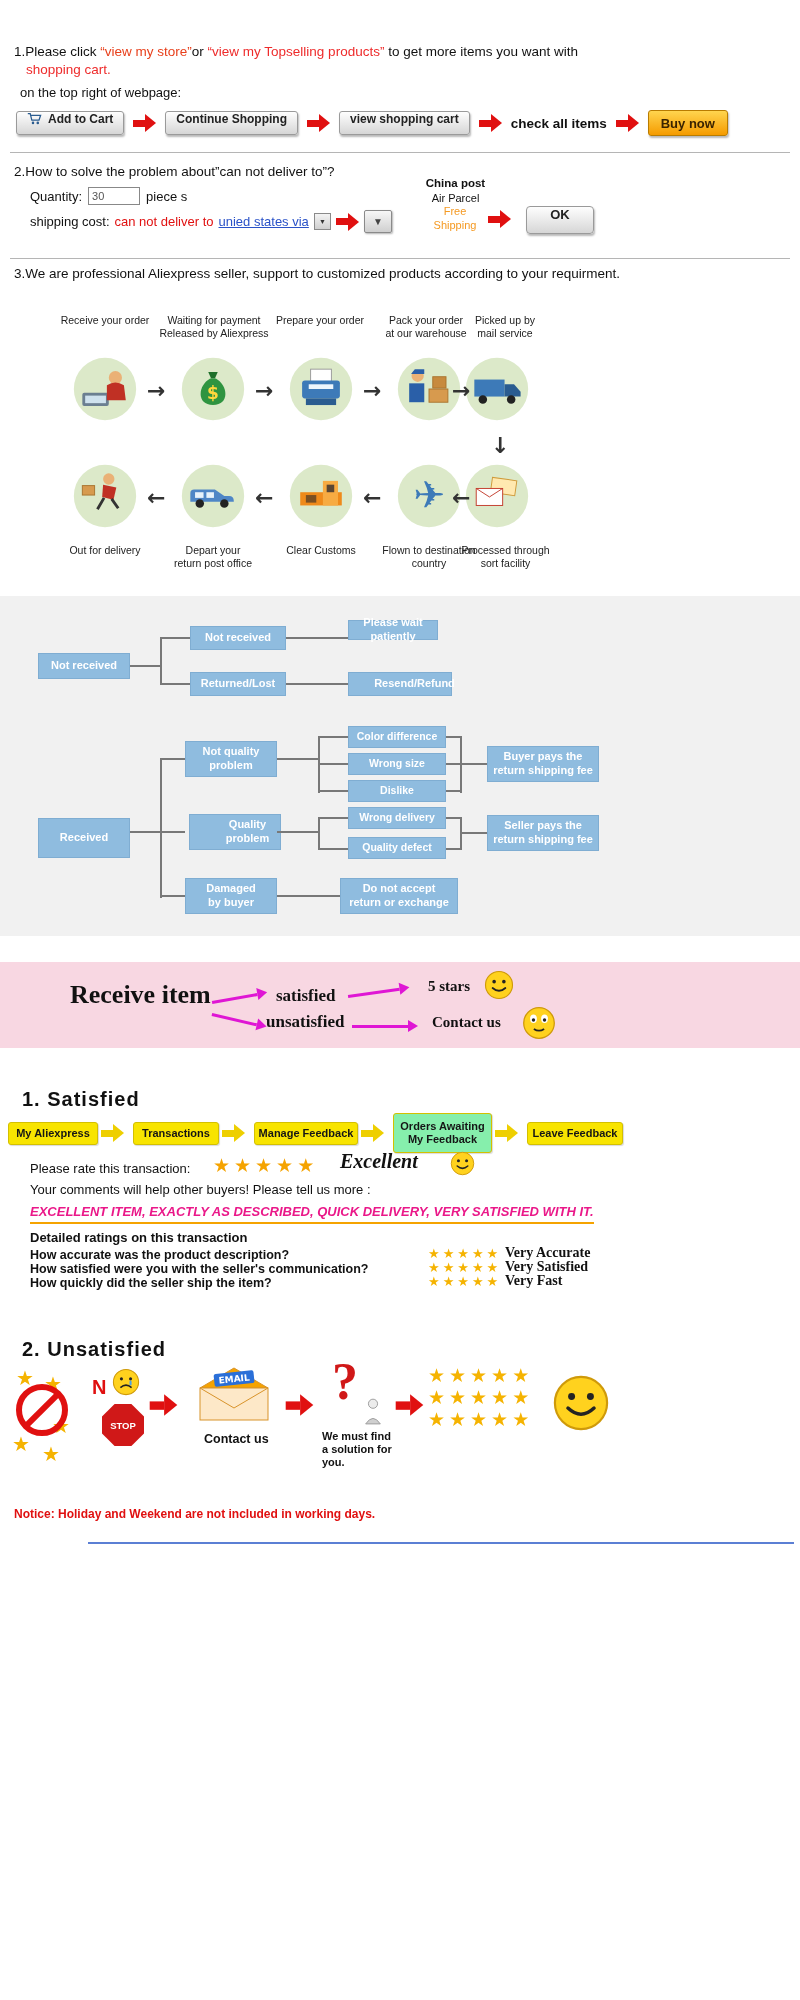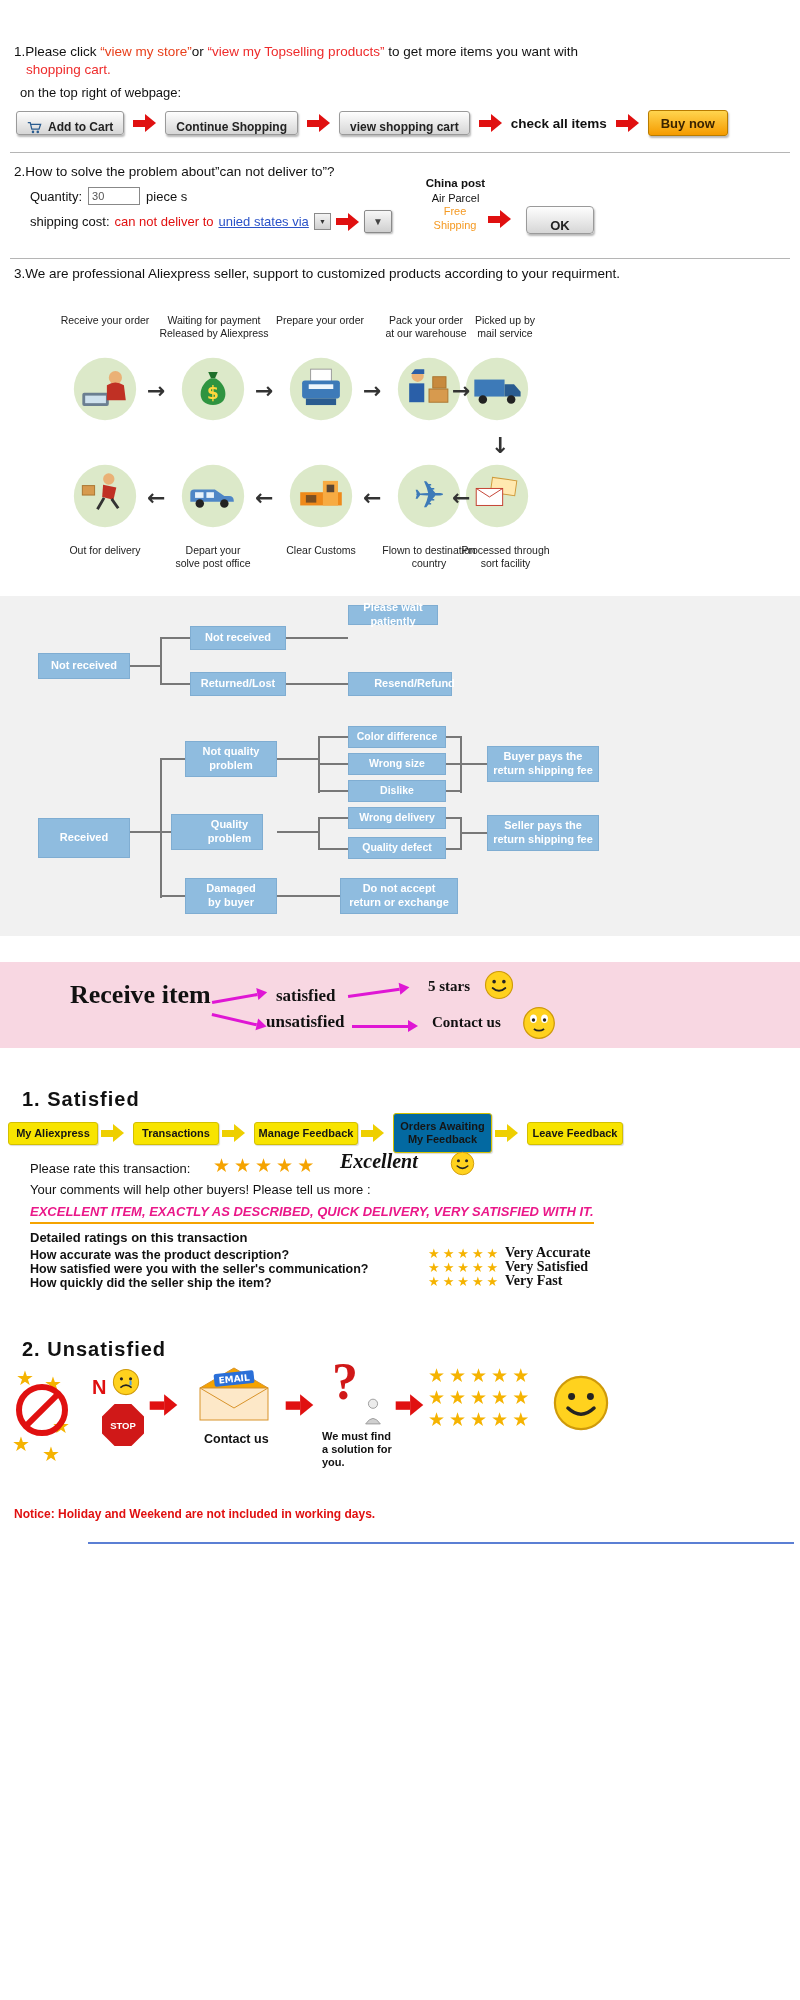--- a/index.html
+++ b/index.html
@@ -1,21 +1,21 @@
 <!DOCTYPE html>
 <html><head>
 <meta charset="utf-8">
 <style>
   html,body{margin:0;padding:0;}
   body{font-family:"Liberation Sans",sans-serif;background:#fff;color:#111;}
   #page{position:relative;width:800px;height:2000px;background:#fff;overflow:hidden;}
   .abs{position:absolute;}
   .pre{white-space:pre-line;}
   .hr{position:absolute;left:10px;width:780px;height:1px;background:#b5b5b5;}
-  .btn-gray{display:inline-flex;align-items:flex-end;justify-content:center;gap:5px;height:22px;padding:0 10px;background:linear-gradient(#fefefe,#d6d6d6);border:1px solid #9a9a9a;border-radius:3px;box-shadow:1px 2px 2px rgba(0,0,0,.28);font-size:12px;font-weight:bold;color:#222;}
+  .btn-gray{display:inline-flex;align-items:flex-start;justify-content:center;gap:5px;height:22px;padding:0 10px;background:linear-gradient(#fefefe,#d6d6d6);border:1px solid #9a9a9a;border-radius:3px;box-shadow:1px 2px 2px rgba(0,0,0,.28);font-size:12px;font-weight:bold;color:#222;}
   .btn-orange{display:inline-flex;align-items:center;justify-content:center;height:24px;padding:0 12px;background:linear-gradient(#ffd54f,#f59b00);border:1px solid #b97c00;border-radius:3px;box-shadow:1px 2px 2px rgba(0,0,0,.28);font-size:13px;font-weight:bold;color:#3a2300;}
   .barrow{display:inline-flex;align-items:center;}
   .barrow .bar{width:12px;height:7px;background:#e01010;}
   .barrow .tri{width:0;height:0;border-top:9px solid transparent;border-bottom:9px solid transparent;border-left:11px solid #e01010;}
   .barrow.yellow .bar{background:#eecf00;}
   .barrow.yellow .tri{border-left-color:#eecf00;}
   .marrow{position:absolute;display:flex;align-items:center;transform-origin:left center;}
   .marrow .bar{height:3px;background:#df16d4;flex:1;}
   .marrow .tri{width:0;height:0;border-top:6px solid transparent;border-bottom:6px solid transparent;border-left:10px solid #df16d4;}
   .link-red{color:#e8401c;}
@@ -214,37 +214,37 @@
     <path d="M14 28 l14 9 l14 -9" stroke="#c23a2a" fill="none"></path>
   </svg>
 
   <span class="parrow" style="left:147px;top:485px;">←</span>
   <span class="parrow" style="left:255px;top:485px;">←</span>
   <span class="parrow" style="left:363px;top:485px;">←</span>
   <span class="parrow" style="left:452px;top:485px;">←</span>
 
   <div class="plabel" style="left:55px;top:544px;width:100px;">Out for delivery</div>
   <div class="plabel" style="left:161px;top:544px;width:104px;">Depart your
-solve post office</div>
+return post office</div>
   <div class="plabel" style="left:275px;top:544px;width:92px;">Clear Customs</div>
   <div class="plabel" style="left:374px;top:544px;width:110px;">Flown to destination
 country</div>
   <div class="plabel" style="left:448px;top:544px;width:115px;">Processed through
 sort facility</div>
 
   <div class="graybg" style="top:596px;height:340px;">
 
     <div class="fbox" style="left:38px;top:57px;width:92px;height:26px;">Not received</div>
     <div class="fline" style="left:130px;top:69px;width:30px;height:2px;"></div>
     <div class="fline" style="left:160px;top:42px;width:2px;height:46px;"></div>
     <div class="fline" style="left:160px;top:41px;width:30px;height:2px;"></div>
     <div class="fline" style="left:160px;top:87px;width:30px;height:2px;"></div>
     <div class="fbox" style="left:190px;top:30px;width:96px;height:24px;">Not received</div>
     <div class="fline" style="left:286px;top:41px;width:62px;height:2px;"></div>
-    <div class="fbox" style="left:348px;top:9px;width:90px;height:20px;">Please wait
+    <div class="fbox" style="left:348px;top:24px;width:90px;height:20px;">Please wait
 patiently</div>
     <div class="fbox" style="left:190px;top:76px;width:96px;height:24px;">Returned/Lost</div>
     <div class="fline" style="left:286px;top:87px;width:62px;height:2px;"></div>
     <div class="fbox" style="left:348px;top:76px;width:104px;height:24px;padding-left:29px;">Resend/Refund</div>
 
     <div class="fbox" style="left:38px;top:222px;width:92px;height:40px;">Received</div>
     <div class="fline" style="left:130px;top:235px;width:30px;height:2px;"></div>
     <div class="fline" style="left:160px;top:163px;width:2px;height:139px;"></div>
     <div class="fline" style="left:160px;top:162px;width:25px;height:2px;"></div>
     <div class="fline" style="left:160px;top:235px;width:25px;height:2px;"></div>
@@ -261,21 +261,21 @@
     <div class="fbox sm" style="left:348px;top:157px;width:98px;height:22px;">Wrong size</div>
     <div class="fbox sm" style="left:348px;top:184px;width:98px;height:22px;">Dislike</div>
     <div class="fline" style="left:446px;top:140px;width:16px;height:2px;"></div>
     <div class="fline" style="left:446px;top:167px;width:16px;height:2px;"></div>
     <div class="fline" style="left:446px;top:194px;width:16px;height:2px;"></div>
     <div class="fline" style="left:460px;top:140px;width:2px;height:57px;"></div>
     <div class="fline" style="left:462px;top:167px;width:25px;height:2px;"></div>
     <div class="fbox" style="left:487px;top:150px;width:112px;height:36px;">Buyer pays the
 return shipping fee</div>
 
-    <div class="fbox" style="left:171px;top:218px;width:92px;height:36px;padding-left:25px;">Quality
+    <div class="fbox" style="left:189px;top:218px;width:92px;height:36px;padding-left:25px;">Quality
 problem</div>
     <div class="fline" style="left:277px;top:235px;width:41px;height:2px;"></div>
     <div class="fline" style="left:318px;top:221px;width:2px;height:33px;"></div>
     <div class="fline" style="left:318px;top:221px;width:30px;height:2px;"></div>
     <div class="fline" style="left:318px;top:252px;width:30px;height:2px;"></div>
     <div class="fbox sm" style="left:348px;top:211px;width:98px;height:22px;">Wrong delivery</div>
     <div class="fbox sm" style="left:348px;top:241px;width:98px;height:22px;">Quality defect</div>
     <div class="fline" style="left:446px;top:221px;width:16px;height:2px;"></div>
     <div class="fline" style="left:446px;top:252px;width:16px;height:2px;"></div>
     <div class="fline" style="left:460px;top:221px;width:2px;height:33px;"></div>
@@ -338,21 +338,21 @@
   <div class="ybtn" style="left:133px;top:1122px;width:84px;height:21px;">Transactions</div>
   <span class="barrow yellow abs" style="left:222px;top:1124px;">
       <i class="bar"></i>
       <i class="tri"></i>
     </span>
   <div class="ybtn" style="left:254px;top:1122px;width:102px;height:21px;">Manage Feedback</div>
   <span class="barrow yellow abs" style="left:361px;top:1124px;">
       <i class="bar"></i>
       <i class="tri"></i>
     </span>
-  <div class="ybtn" style="left:393px;top:1113px;width:97px;height:38px;background:#0369a1;">Orders Awaiting
+  <div class="ybtn" style="left:393px;top:1113px;width:97px;height:38px;background:#86efac;">Orders Awaiting
 My Feedback</div>
   <span class="barrow yellow abs" style="left:495px;top:1124px;">
       <i class="bar"></i>
       <i class="tri"></i>
     </span>
   <div class="ybtn" style="left:527px;top:1122px;width:94px;height:21px;">Leave Feedback</div>
 
   <div class="abs" style="left:30px;top:1161px;font-size:13px;">Please rate this transaction:</div>
   <div class="abs stars" style="left:213px;top:1154px;font-size:19px;">★★★★★</div>
   <div class="abs serif" style="left:340px;top:1150px;font-size:20px;font-weight:bold;font-style:italic;">Excellent</div>

